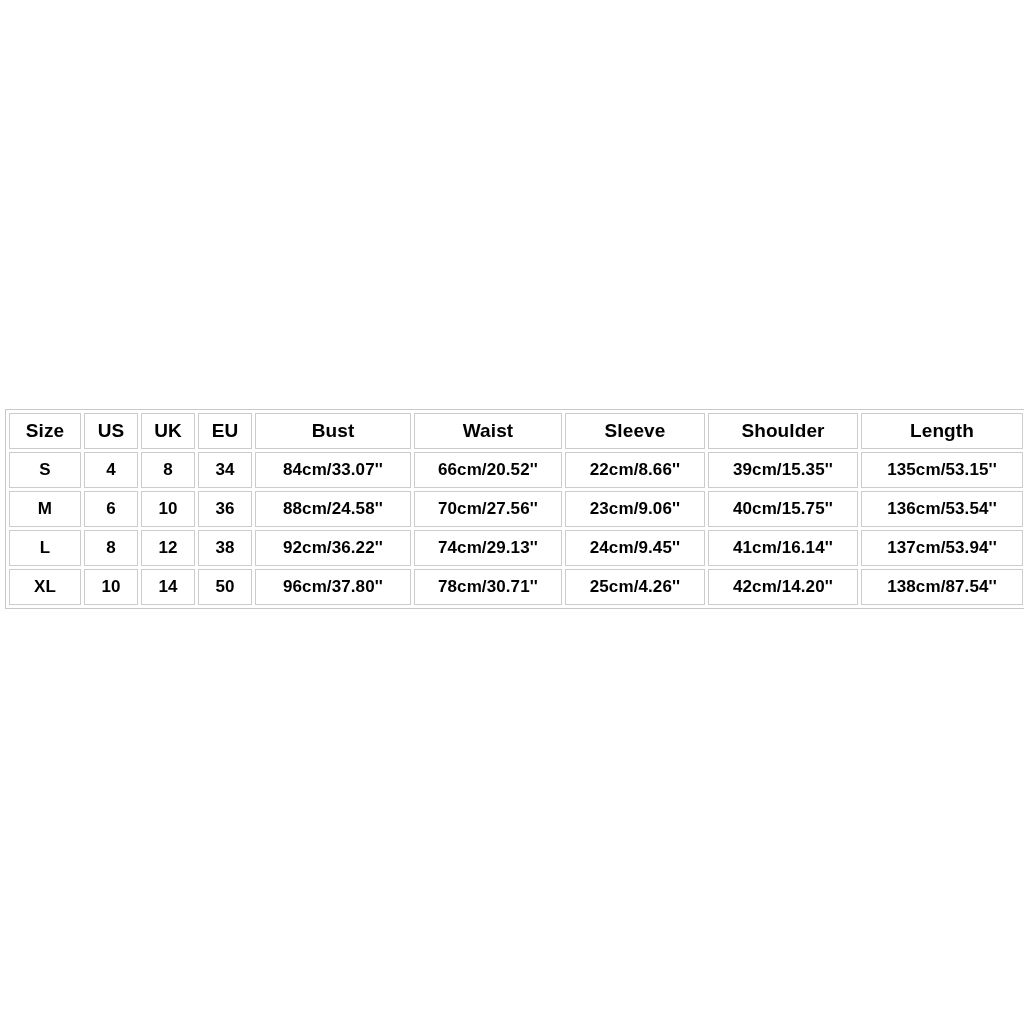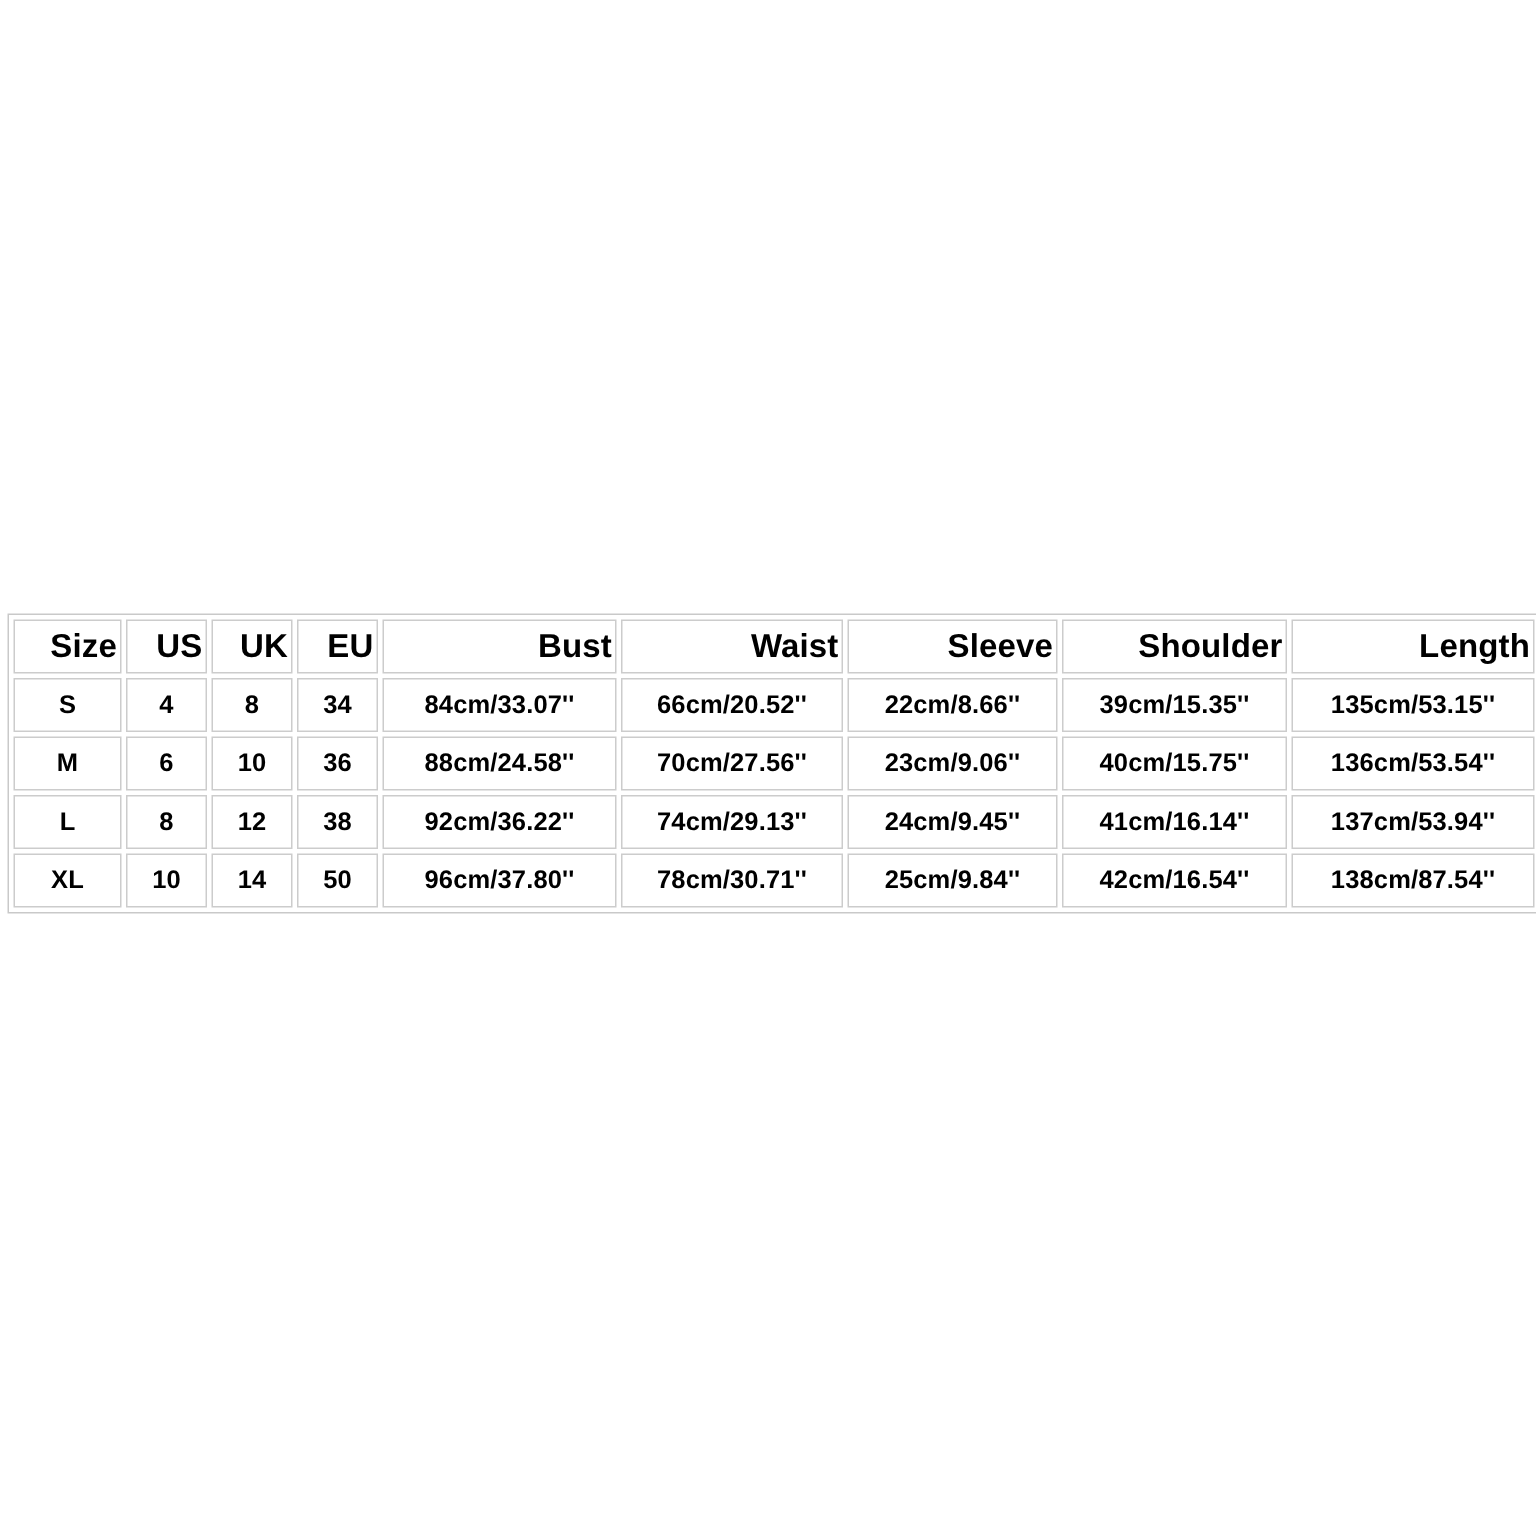--- a/index.html
+++ b/index.html
@@ -42,22 +42,21 @@
     font-weight: bold;
     font-size: 17px;
     color: #000000;
     letter-spacing: 0.1px;
     padding: 0 2px;
     white-space: nowrap;
     overflow: hidden;
   }
 
   table.size-chart th {
-    font-size: 22px;
-    text-align: right;
+    font-size: 19px;
   }
 
   
   col.c-size     { width: 72px;  }
   col.c-us       { width: 54px;  }
   col.c-uk       { width: 54px;  }
   col.c-eu       { width: 54px;  }
   col.c-bust     { width: 156px; }
   col.c-waist    { width: 148px; }
   col.c-sleeve   { width: 140px; }
@@ -127,19 +126,19 @@
           <td>41cm/16.14''</td>
           <td>137cm/53.94''</td>
         </tr>
         <tr>
           <td>XL</td>
           <td>10</td>
           <td>14</td>
           <td>50</td>
           <td>96cm/37.80''</td>
           <td>78cm/30.71''</td>
-          <td>25cm/9.84''</td>
-          <td>42cm/16.54''</td>
+          <td>25cm/4.26''</td>
+          <td>42cm/14.20''</td>
           <td>138cm/87.54''</td>
         </tr>
       </tbody>
   </table>
 </div>
 
 </body></html>

